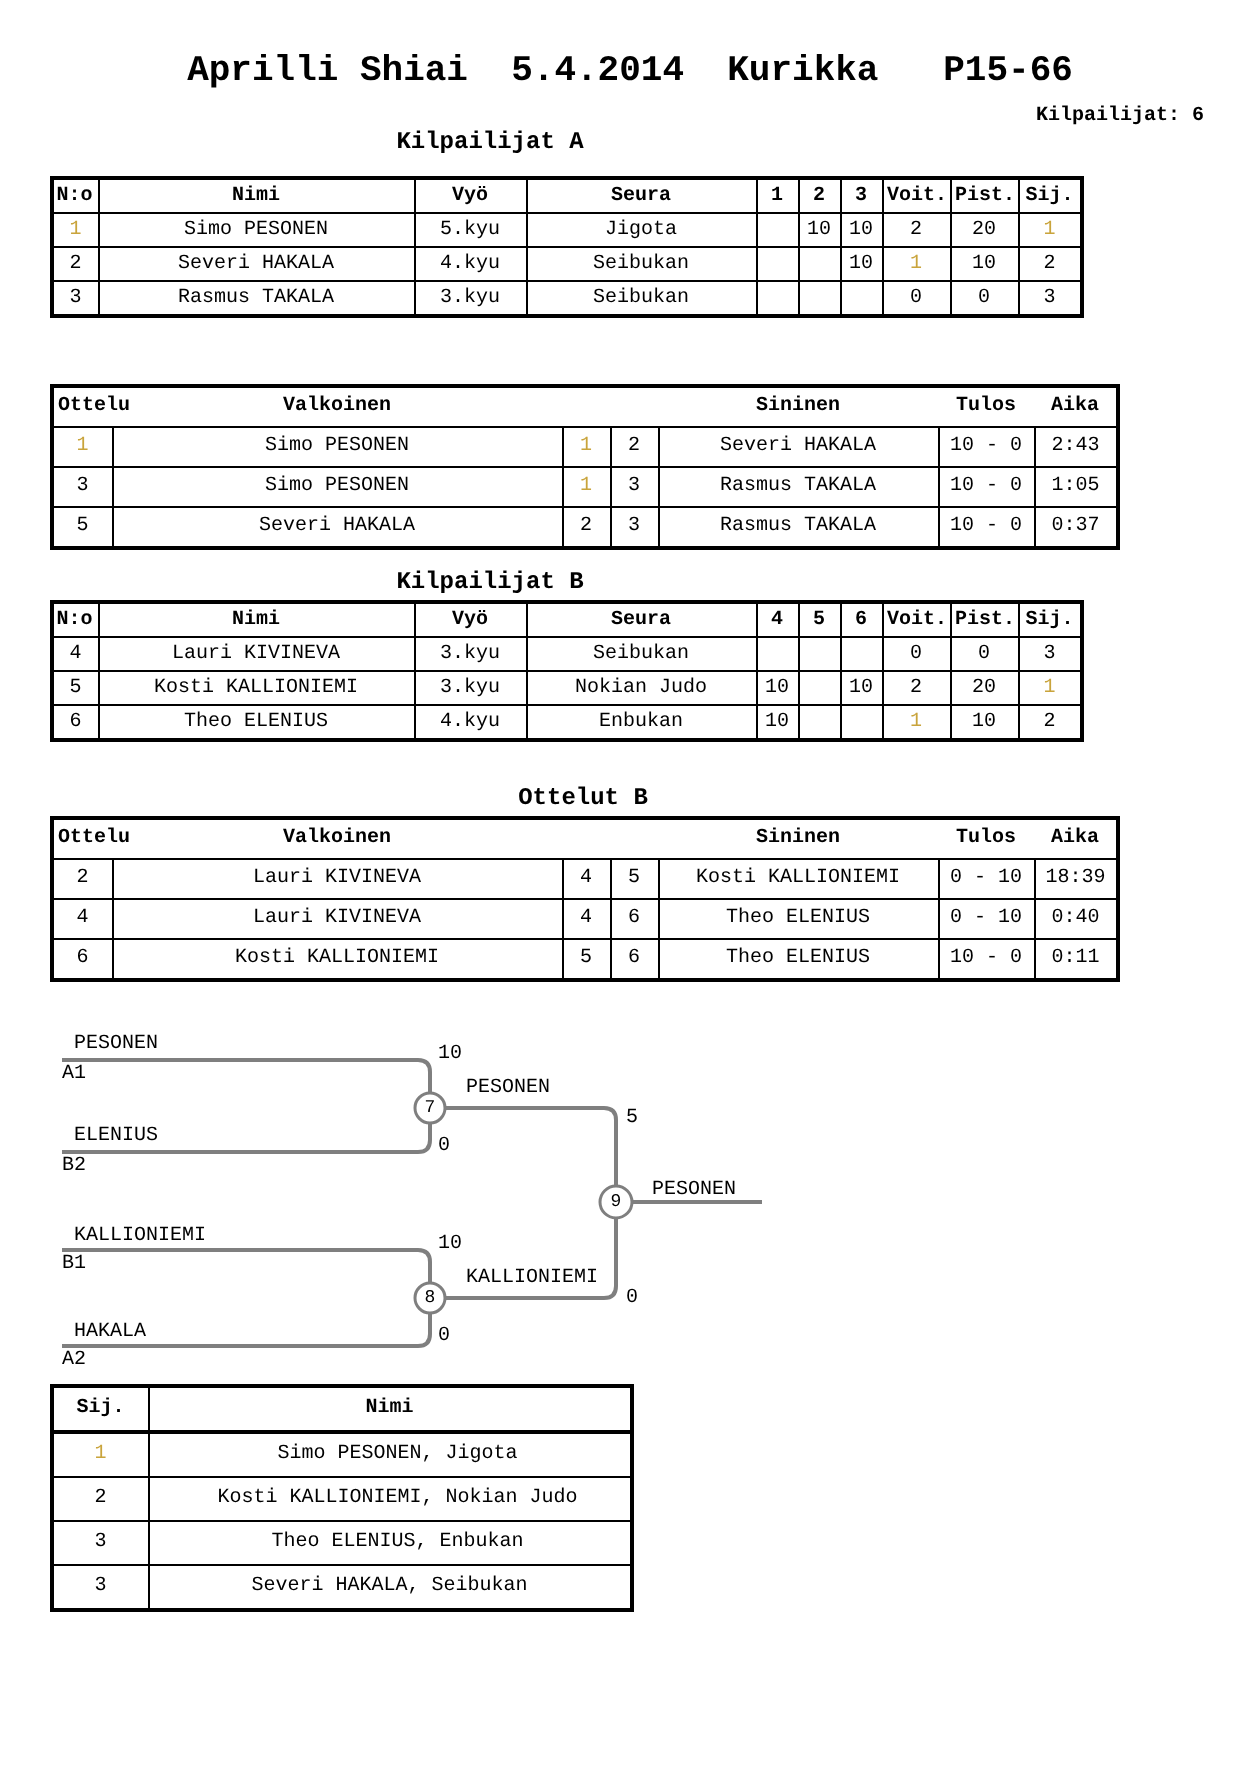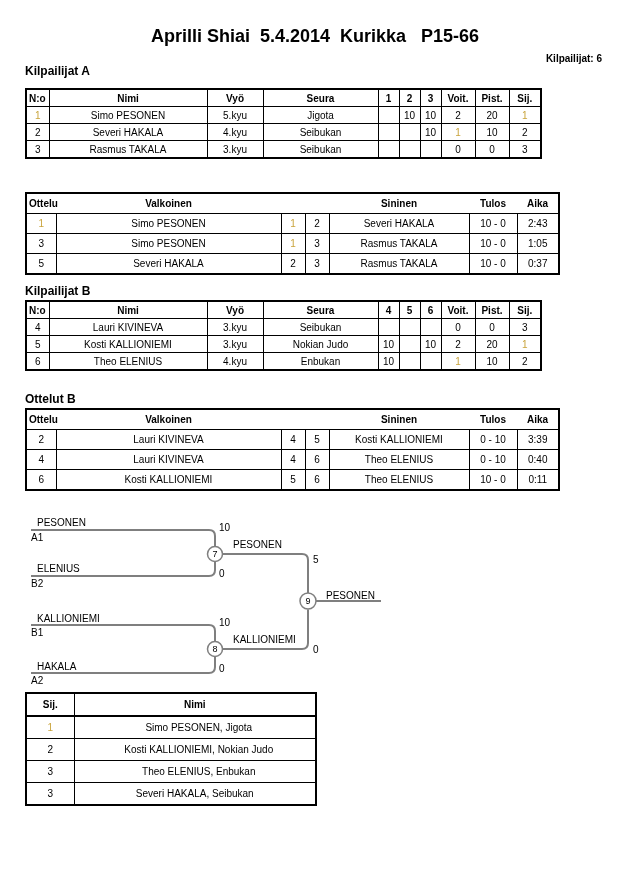--- a/index.html
+++ b/index.html
@@ -1,21 +1,21 @@
 <!DOCTYPE html>
 <html><head>
 <meta charset="utf-8">
 <style>
   html,body{margin:0;padding:0;background:#fff;}
   .page{position:relative;width:630px;height:891px;background:#fff;
-        font-family:Liberation Sans, sans-serif;color:#000;overflow:hidden;}
+        font-family:Liberation Mono, monospace;color:#000;overflow:hidden;}
   .title{position:absolute;top:26px;left:0;width:630px;text-align:center;
          font-size:18px;font-weight:bold;white-space:pre;}
   .competitors{position:absolute;top:53px;right:28px;font-size:10px;font-weight:bold;}
-  .h{position:absolute;font-weight:bold;font-size:12px;text-align:left;}
+  .h{position:absolute;font-weight:bold;font-size:12px;text-align:center;}
   table.t{position:absolute;border-collapse:collapse;table-layout:fixed;
           border:2px solid #000;background:#fff;}
   .t th,.t td{border:1px solid #000;font-size:10px;padding:0 2px;overflow:hidden;
               white-space:nowrap;text-align:center;font-weight:normal;}
   .t th{font-weight:bold;}
   .kt th,.kt td{height:16px;}
   .mt th,.mt td{height:19px;}
   .rt th,.rt td{height:21px;}
   .rt th{border-bottom:2px solid #000;}
   .al{text-align:left;padding-left:6px;}
@@ -239,21 +239,21 @@
       <th>Tulos</th>
       <th>Aika</th>
     </tr>
     <tr>
       <td>2</td>
       <td class="al">Lauri KIVINEVA</td>
       <td>4</td>
       <td>5</td>
       <td class="al">Kosti KALLIONIEMI</td>
       <td>0 - 10</td>
-      <td>3:39</td>
+      <td>18:39</td>
     </tr>
     <tr>
       <td>4</td>
       <td class="al">Lauri KIVINEVA</td>
       <td>4</td>
       <td>6</td>
       <td class="al">Theo ELENIUS</td>
       <td>0 - 10</td>
       <td>0:40</td>
     </tr>

